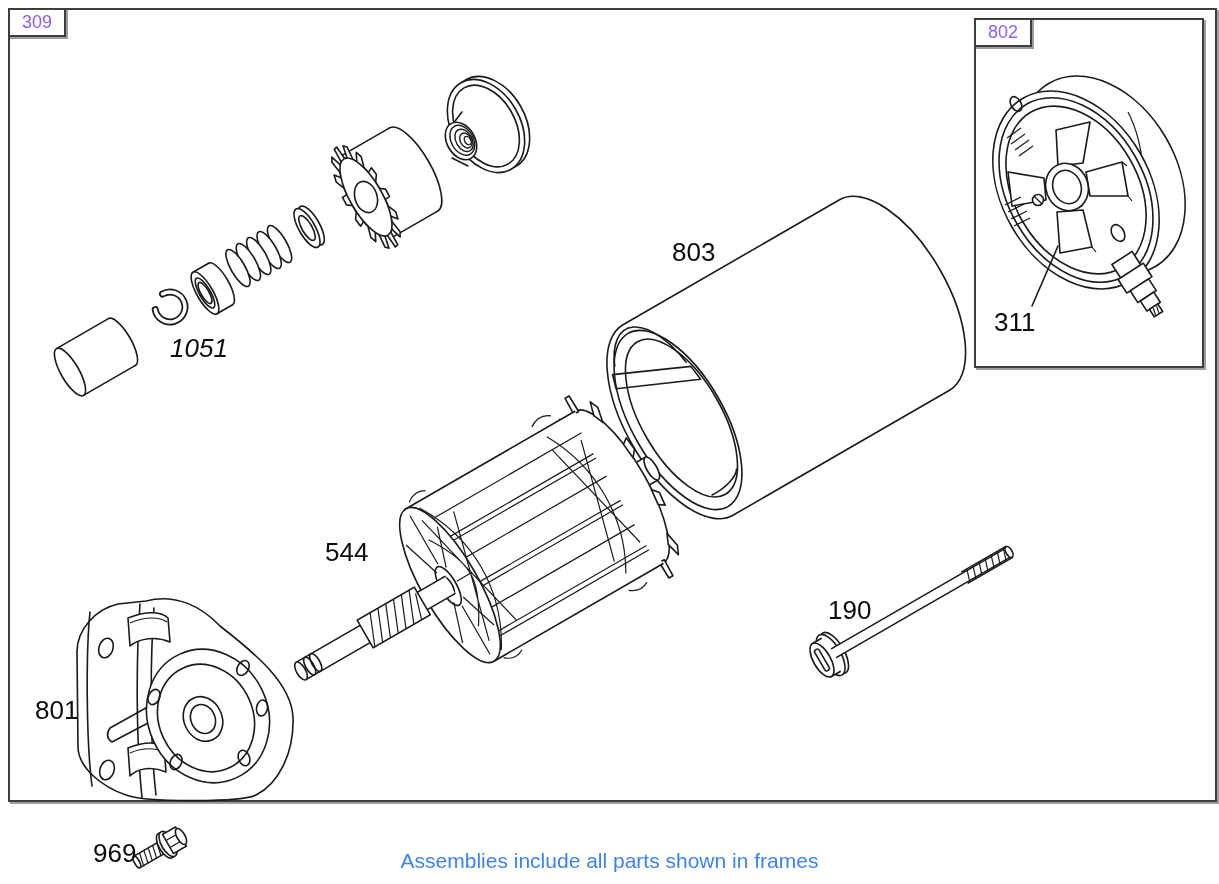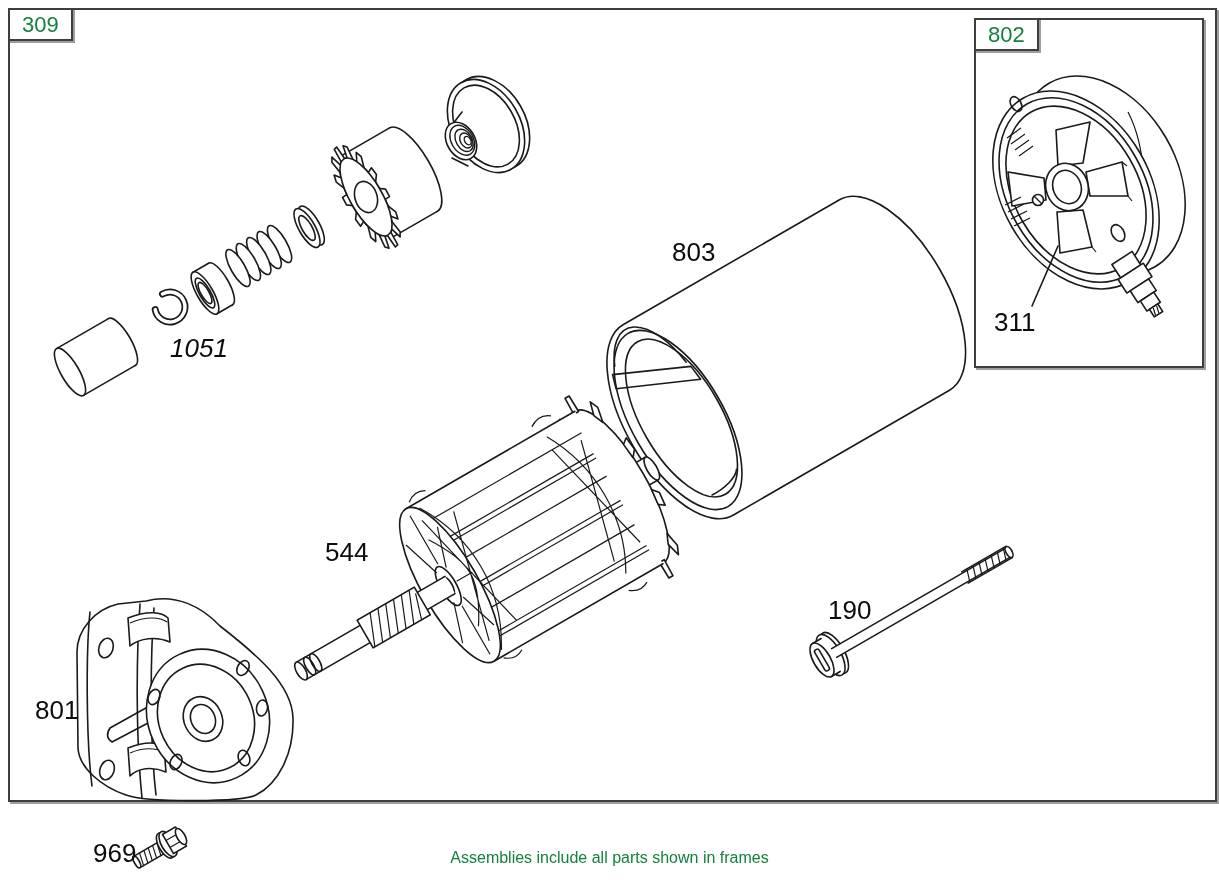--- a/index.html
+++ b/index.html
@@ -2,24 +2,24 @@
 <html><head>
 <meta charset="utf-8">
 <style>
   html,body{margin:0;padding:0;background:#fff;}
   .canvas{position:relative;width:1219px;height:884px;background:#fff;
           font-family:"Liberation Sans",sans-serif;overflow:hidden;}
   .frame{position:absolute;box-sizing:border-box;border:2px solid #3e3e3e;
          box-shadow:2px 2px 0 rgba(0,0,0,.38);background:transparent;}
   .frame-label{position:absolute;top:-2px;left:-2px;background:#fff;
          border:2px solid #3e3e3e;box-shadow:2px 2px 0 rgba(0,0,0,.38);
-         padding:2px 12px;font-size:22px;color:#15803d;line-height:1.15;}
+         padding:2px 12px;font-size:18px;color:#8b5cf6;line-height:1.15;}
   .callout{position:absolute;font-size:26px;color:#0c0c0c;white-space:nowrap;}
   .caption{position:absolute;left:0;right:0;top:849px;text-align:center;
-         font-size:16px;color:#15803d;}
+         font-size:21px;color:#3b82f6;}
   svg.art{position:absolute;left:0;top:0;pointer-events:none;}
   svg .ln{fill:none;stroke:#1a1a1a;stroke-width:1.6;stroke-linecap:round;stroke-linejoin:round;}
   svg .w{fill:#ffffff;stroke:#1a1a1a;stroke-width:1.6;stroke-linejoin:round;}
   svg .wq{fill:#ffffff;stroke:none;}
   svg .thin{fill:none;stroke:#1a1a1a;stroke-width:1.2;}
 </style>
 </head>
 <body>
 
 <div class="canvas">

